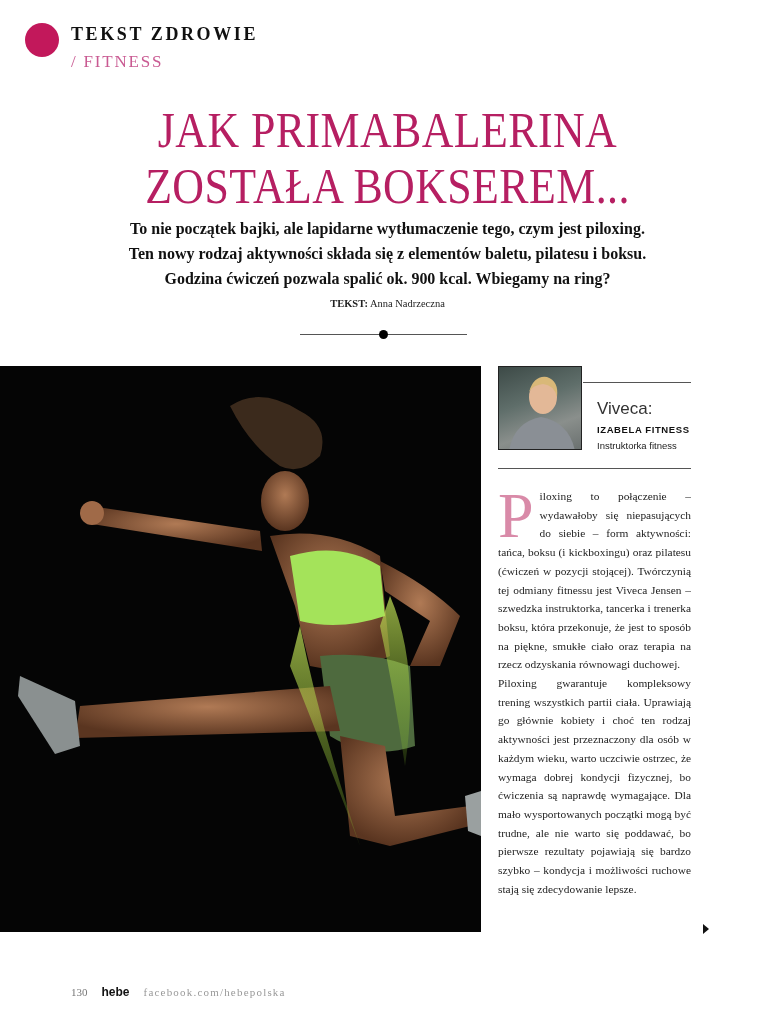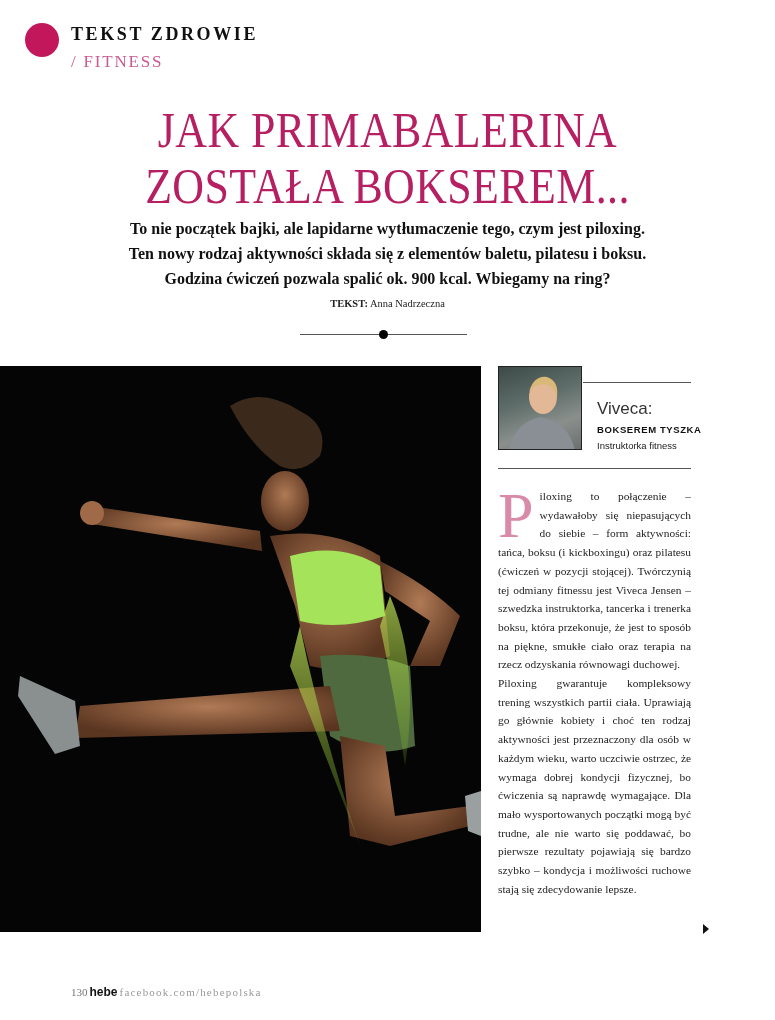--- a/index.html
+++ b/index.html
@@ -29,21 +29,21 @@
   .expert-name { position: absolute; left: 597px; top: 424px; font-family: "Liberation Sans", sans-serif; font-size: 9.5px; font-weight: bold; letter-spacing: 0.6px; color: #111; }
   .expert-role { position: absolute; left: 597px; top: 440px; font-family: "Liberation Sans", sans-serif; font-size: 9.5px; color: #222; }
   .expert-rule-bottom { position: absolute; left: 498px; top: 468px; width: 193px; height: 1px; background: #555; }
 
   .body-col { position: absolute; left: 498px; top: 487px; width: 193px; font-size: 11.4px; line-height: 18.7px; color: #222; text-align: justify; }
   .dropcap { float: left; font-size: 64px; line-height: 54px; color: #d98aa8; margin: 2px 6px 0 0; font-family: "Liberation Serif", serif; }
   .body-col p { margin: 0; }
 
   .continue-arrow { position: absolute; left: 703px; top: 924px; width: 0; height: 0; border-top: 5px solid transparent; border-bottom: 5px solid transparent; border-left: 6px solid #111; }
 
-  .footer { position: absolute; left: 71px; top: 985px; font-size: 11px; color: #777; display: flex; align-items: baseline; gap: 2px; justify-content: flex-end; }
+  .footer { position: absolute; left: 71px; top: 985px; font-size: 11px; color: #777; display: flex; align-items: baseline; gap: 14px; justify-content: flex-end; }
   .footer .brand { font-family: "Liberation Sans", sans-serif; font-weight: bold; color: #111; font-size: 12px; }
   .footer .url { letter-spacing: 1.2px; color: #999; }
 </style>
 </head>
 <body>
 
 <div class="section-dot"></div>
 <div class="section-title">TEKST ZDROWIE</div>
 <div class="section-sub">/ FITNESS</div>
 
@@ -108,21 +108,21 @@
 
 <div class="expert-photo">
   <svg width="84" height="84" viewBox="0 0 84 84">
     <path d="M10 84 Q15 55 42 50 Q70 55 76 84 Z" fill="#8a8f95"></path>
     <ellipse cx="44" cy="30" rx="14" ry="17" fill="#e3b897"></ellipse>
     <path d="M30 25 Q35 8 48 10 Q60 14 58 30 Q55 18 44 17 Q34 18 30 25Z" fill="#d9b878"></path>
   </svg>
 </div>
 <div class="expert-rule-top"></div>
 <div class="expert-label">Viveca:</div>
-<div class="expert-name">BOKSEREM TYSZKA</div>
+<div class="expert-name">IZABELA FITNESS</div>
 <div class="expert-role">Instruktorka fitness</div>
 <div class="expert-rule-bottom"></div>
 
 <div class="body-col">
   <p><span class="dropcap">P</span><span>iloxing to połączenie – wydawałoby się niepasujących do siebie – form aktywności: tańca, boksu (i kickboxingu) oraz pilatesu (ćwiczeń w pozycji stojącej). Twórczynią tej odmiany fitnessu jest Viveca Jensen – szwedzka instruktorka, tancerka i trenerka boksu, która przekonuje, że jest to sposób na piękne, smukłe ciało oraz terapia na rzecz odzyskania równowagi duchowej.</span></p>
   <p>Piloxing gwarantuje kompleksowy trening wszystkich partii ciała. Uprawiają go głównie kobiety i choć ten rodzaj aktywności jest przeznaczony dla osób w każdym wieku, warto uczciwie ostrzec, że wymaga dobrej kondycji fizycznej, bo ćwiczenia są naprawdę wymagające. Dla mało wysportowanych początki mogą być trudne, ale nie warto się poddawać, bo pierwsze rezultaty pojawiają się bardzo szybko – kondycja i możliwości ruchowe stają się zdecydowanie lepsze.</p>
 </div>
 
 <div class="continue-arrow"></div>
 

